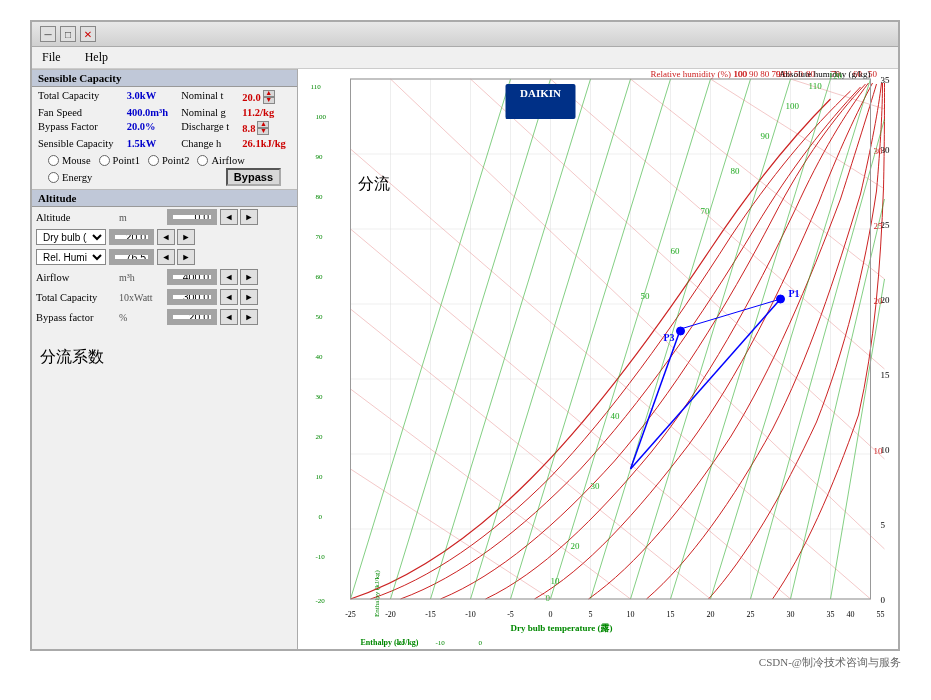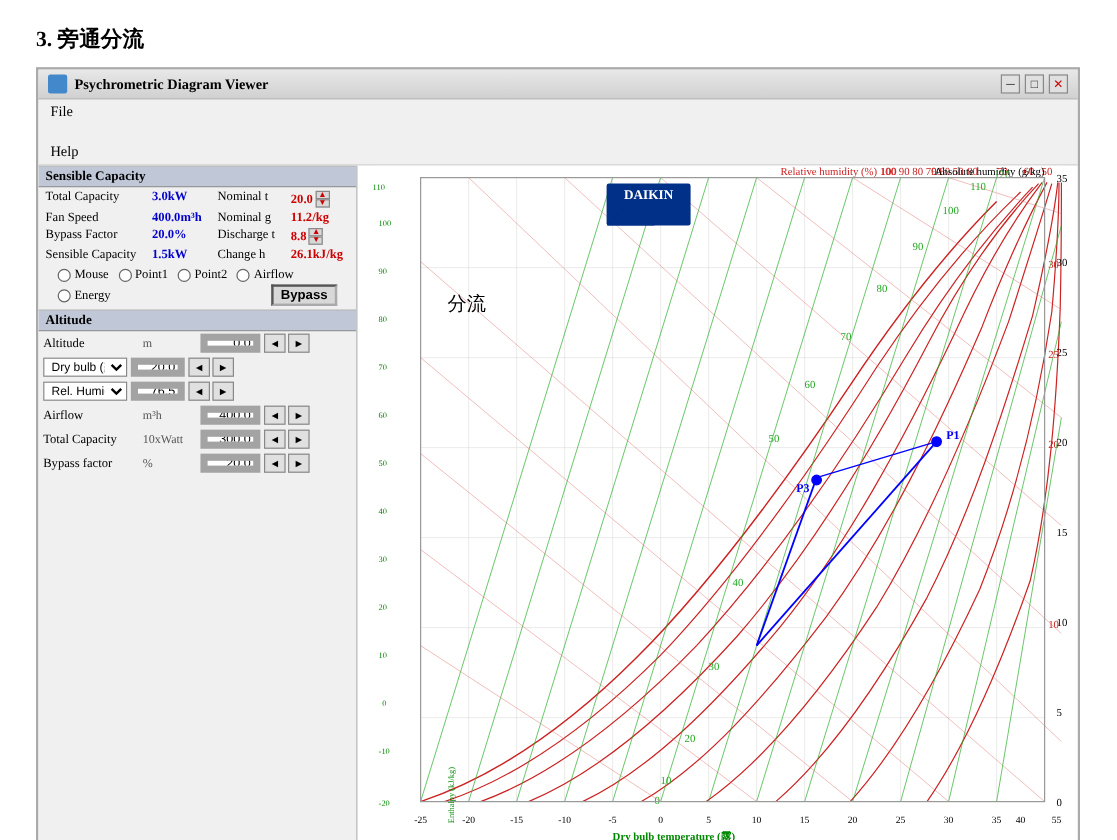--- a/index.html
+++ b/index.html
@@ -78,21 +78,20 @@
 
     .win-btn.close { color: #c00; }
 
     .menu-bar {
       background: #f0f0f0;
       border-bottom: 1px solid #ccc;
       padding: 2px 6px;
       display: flex;
       gap: 16px;
       font-size: 12px;
-      flex-direction: column;
     }
 
     .menu-item {
       cursor: pointer;
       padding: 1px 4px;
     }
 
     .app-body {
       display: flex;
       height: 580px;
@@ -298,32 +297,24 @@
       font-size: 11px;
       color: #666;
       text-align: right;
     }
   </style>
 </head>
 <body>
 
 <div class="page-container">
 
-  <div class="section-title">
-    <span>3.</span>
-    <span>旁通分流</span>
-  </div>
 
   <div class="app-window">
 
     <div class="title-bar">
-      <div class="title-bar-left">
-        <div class="title-bar-icon"></div>
-        <span class="title-bar-text">Psychrometric Diagram Viewer</span>
-      </div>
       <div class="window-controls">
         <div class="win-btn">─</div>
         <div class="win-btn">□</div>
         <div class="win-btn close">✕</div>
       </div>
     </div>
 
     <div class="menu-bar">
       <span class="menu-item">File</span>
       <span class="menu-item">Help</span>
@@ -452,27 +443,28 @@
         <div class="form-row">
           <span class="form-label">Bypass factor</span>
           <span class="form-unit">%</span>
           <input class="form-input" value="20.0" style="width: 50px;">
           <div class="arrow-btn-row">
             <div class="arrow-btn">◄</div>
             <div class="arrow-btn">►</div>
           </div>
         </div>
 
+        <div style="padding: 20px 8px 4px 8px; font-size: 16px; font-family:'SimSun',serif; color:#000;">分流系数</div>
 
       </div>
 
       <div class="chart-area">
 
         
-        <div class="chart-annotation annotation-bypass" style="top:105px; left:75px; font-size:16px; font-family:'SimSun',serif;">分流</div>
+        <div class="chart-annotation annotation-bypass" style="top:105px; left:60px; font-size:16px; font-family:'SimSun',serif;">分流</div>
 
         <svg class="chart-svg" viewBox="0 0 575 580" xmlns="http://www.w3.org/2000/svg">
 
           <rect x="0" y="0" width="575" height="580" fill="white"></rect>
 
           <rect x="40" y="10" width="520" height="520" fill="white" stroke="#ccc" stroke-width="0.5"></rect>
 
           <g stroke="#ddd" stroke-width="0.5">
             <line x1="40" y1="10" x2="560" y2="10"></line>
             <line x1="40" y1="85" x2="560" y2="85"></line>

